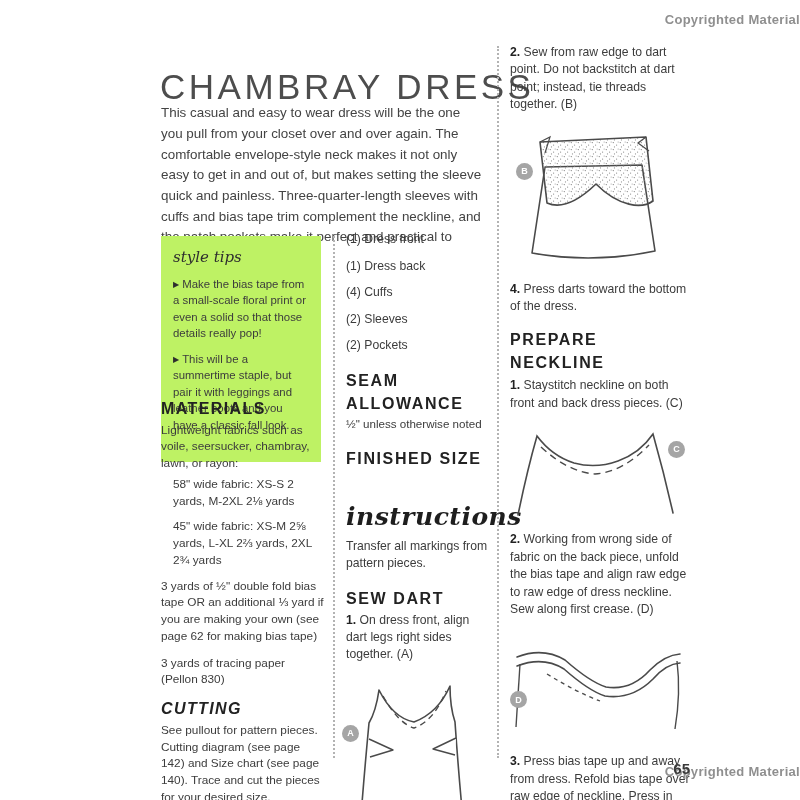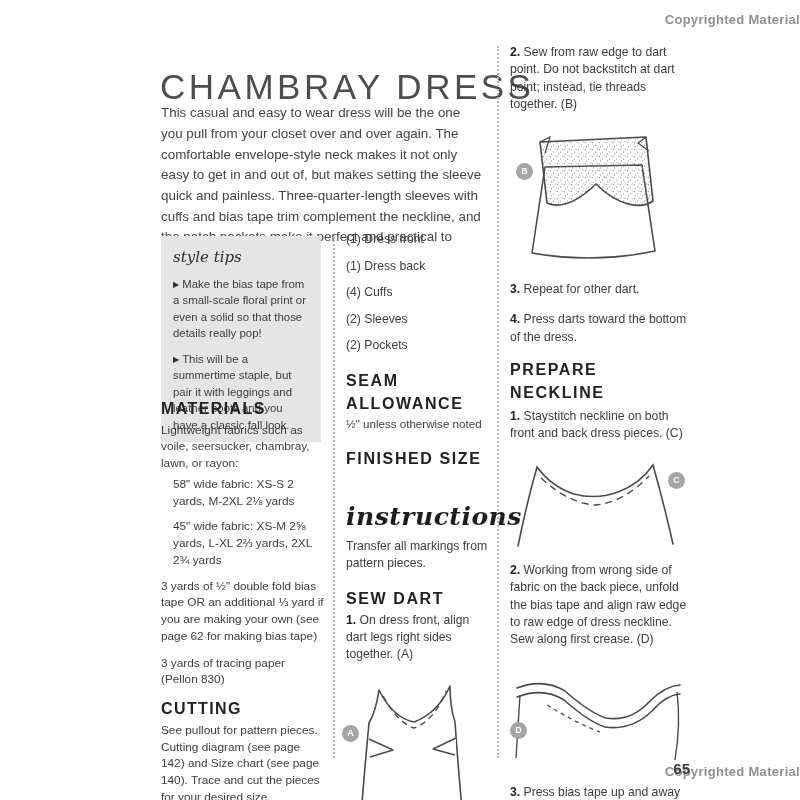--- a/index.html
+++ b/index.html
@@ -28,42 +28,42 @@
     font-size:13.4px;line-height:1.54;color:#434343;
   }
   
   .vsep{position:absolute;width:0;border-left:2px dotted #b3b3b3;}
   .vsep.left{left:333px;top:236px;height:522px;}
   .vsep.right{left:497px;top:46px;height:712px;}
 
   
   .tips-box{
     position:absolute;left:161px;top:236px;width:136px;
-    background:#e5e5e5;padding:11px 12px 8px;
+    background:#bef264;padding:11px 12px 28px;
     font-size:11.4px;line-height:1.45;color:#3c3c3c;
   }
   .tips-heading{
     font-family:"DejaVu Serif",serif;font-style:italic;
     font-size:15px;color:#2e2e2e;margin-bottom:7px;
   }
   .tip{margin-bottom:9px;}
   .tip:last-child{margin-bottom:0;}
   .tip-bullet{font-size:8px;vertical-align:1px;margin-right:3px;color:#2e2e2e;}
 
   .left-col{
     position:absolute;left:161px;top:398px;width:163px;
     font-size:11.8px;line-height:1.42;color:#3c3c3c;
   }
   .sect-heading{
     font-size:16px;font-weight:bold;letter-spacing:1.4px;color:#222;
     margin:0 0 1px 0;
   }
   .left-col p{margin:0 0 10px 0;}
   .left-col .indent{margin-left:12px;margin-bottom:9px;}
-  .left-col .cutting-heading{margin-top:4px;}
+  .left-col .cutting-heading{margin-top:4px;font-style:italic;}
 
   
   .mid-col{
     position:absolute;left:346px;top:231px;width:142px;
     font-size:12.2px;line-height:1.4;color:#3c3c3c;
   }
   .piece{margin-bottom:9.5px;}
   .mid-col .sect-heading{margin-top:16px;letter-spacing:1.6px;}
   .mid-col .sa-text{font-size:11.6px;}
   .mid-col .fs-text{font-size:13px;letter-spacing:.3px;}
@@ -183,24 +183,20 @@
         </pattern>
       </defs>
       <path d="M31 40 L128 38 L141 124 Q79 137 18 126 Z" fill="#ffffff" stroke="#4a4a4a" stroke-width="1.6" stroke-linejoin="round"></path>
       <path d="M26 15 L132 10 L139 74 C128 82 105 80 82 57 C58 80 42 80 33 76 Z" fill="url(#stip)" stroke="#4a4a4a" stroke-width="1.6" stroke-linejoin="round"></path>
       <path d="M26 15 L36 10 L31 26" fill="none" stroke="#4a4a4a" stroke-width="1.2"></path>
       <path d="M132 10 L124 16 L135 24" fill="none" stroke="#4a4a4a" stroke-width="1.2"></path>
     </svg>
   </div>
 
   <div class="step">
-    <span class="step-num">3.</span>
-    <span>Repeat for other dart.</span>
-  </div>
-  <div class="step">
     <span class="step-num">4.</span>
     <span>Press darts toward the bottom of the dress.</span>
   </div>
 
   <div class="sect-heading">PREPARE NECKLINE</div>
   <div class="step">
     <span class="step-num">1.</span>
     <span>Staystitch neckline on both front and back dress pieces. (C)</span>
   </div>
 

